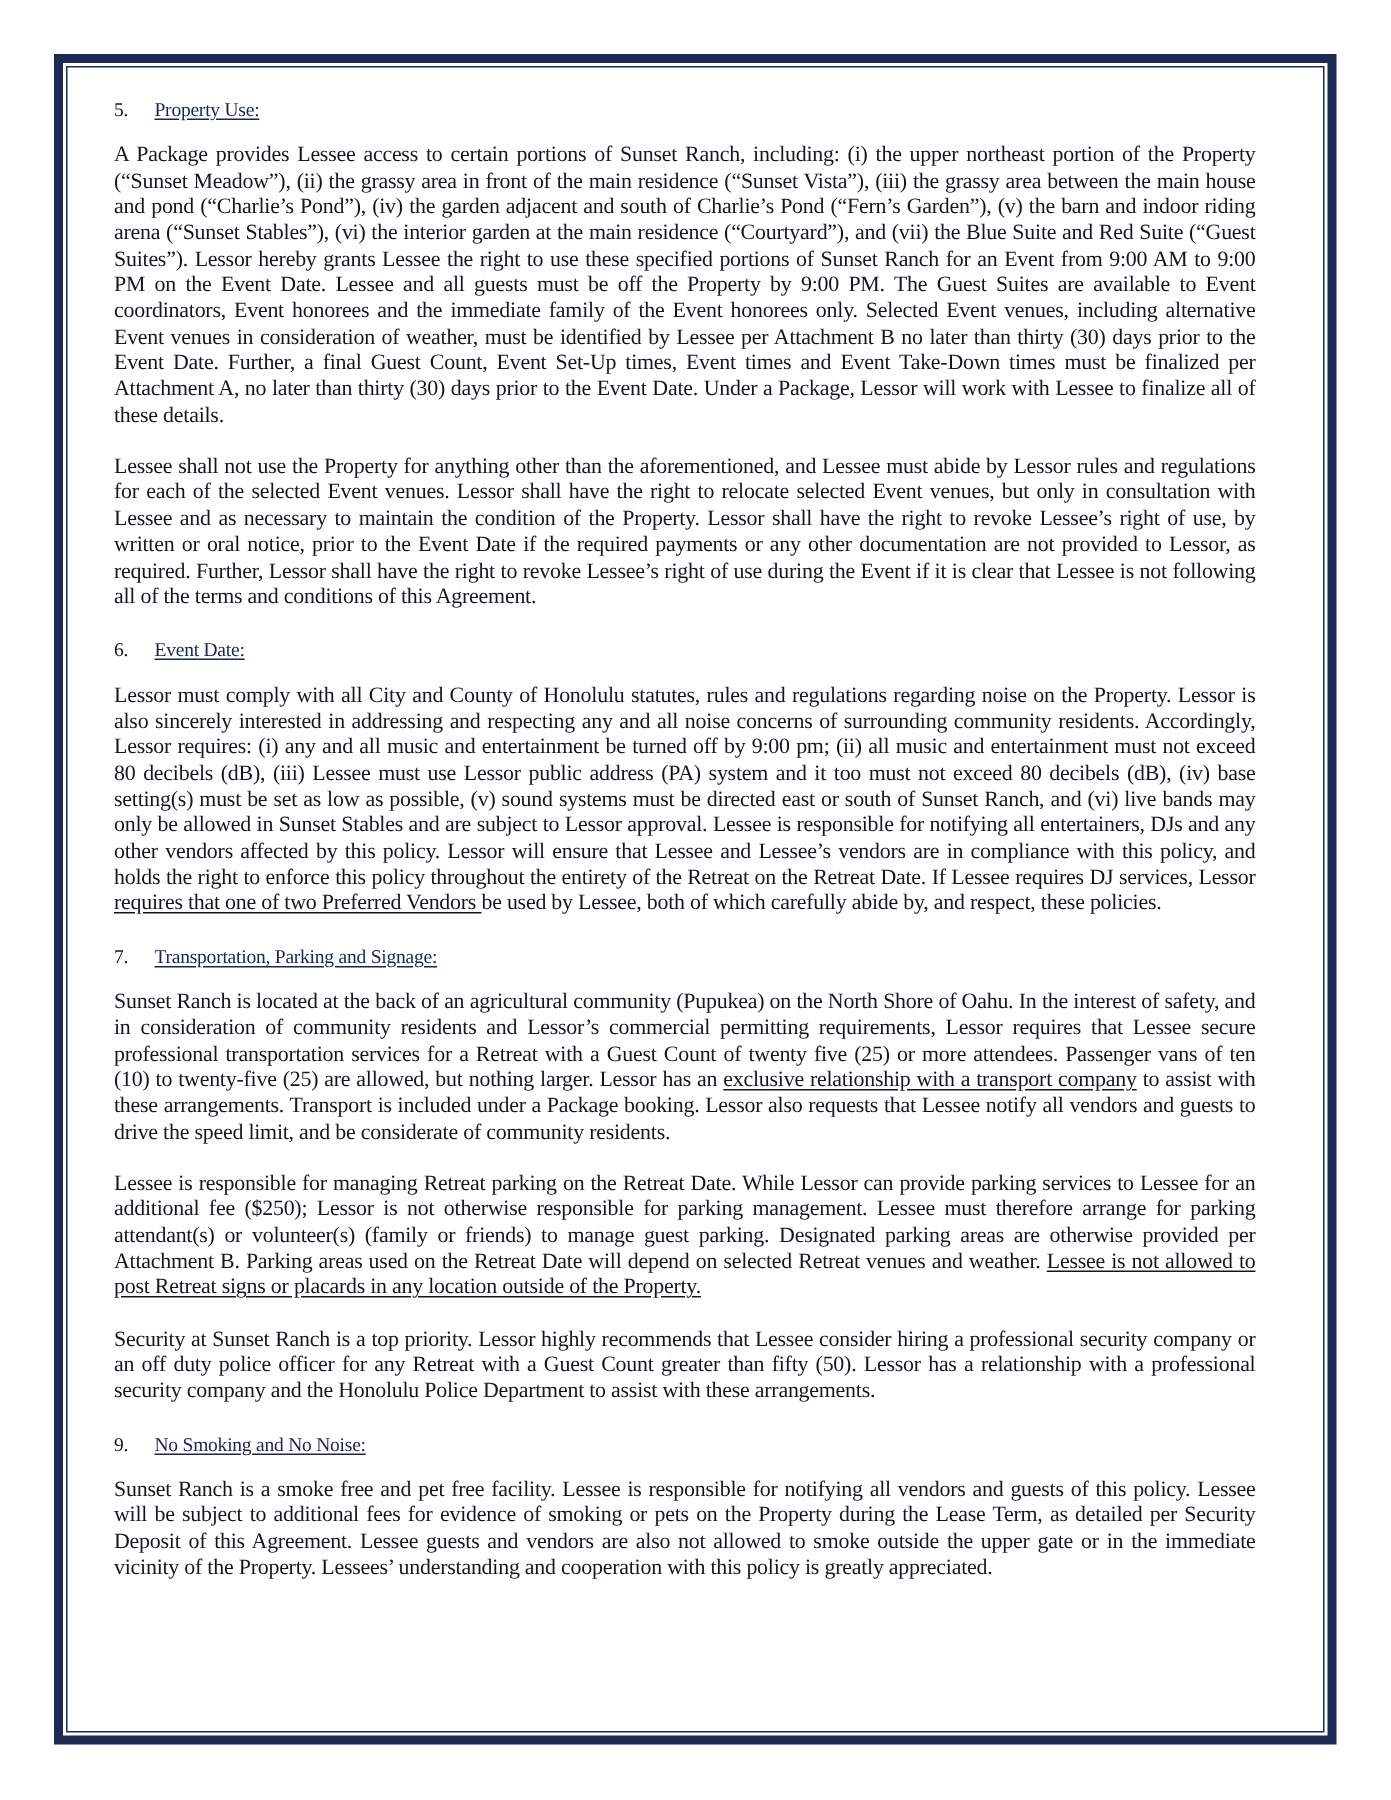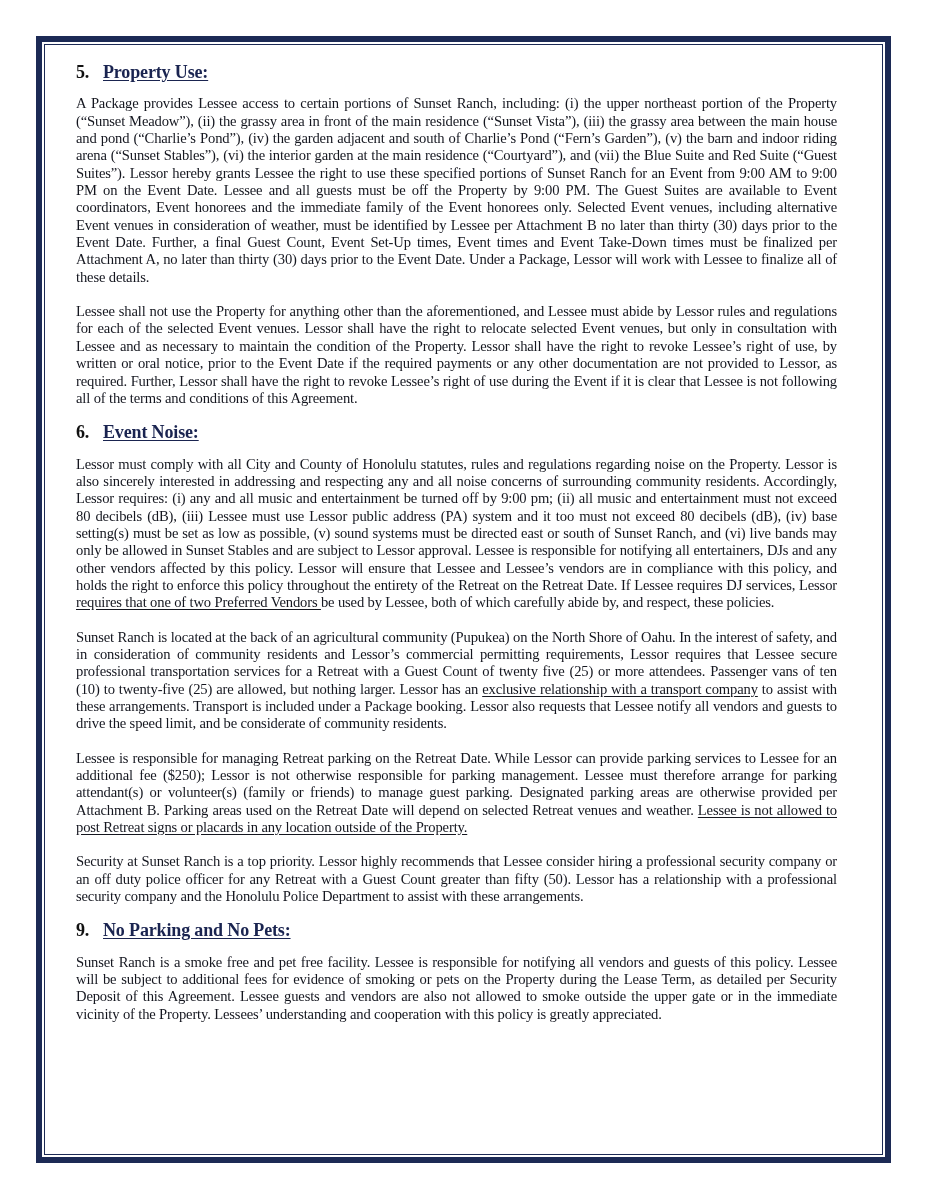--- a/index.html
+++ b/index.html
@@ -11,21 +11,21 @@
   .frame-inner {
     position: absolute; left: 2px; top: 2px; right: 2px; bottom: 2px;
     border: 1.5px solid #1c2a55;
   }
   .content {
     position: absolute; left: 76px; top: 64px; width: 775px;
     font-family: "Liberation Serif", serif; font-size: 14.6px; line-height: 17.35px;
     color: #14161f; letter-spacing: -0.15px;
   }
   .heading {
-    font-weight: bold; margin: 0 0 14px 0; color: #1a2047; font-size: 18px;
+    font-weight: normal; margin: 0 0 14px 0; color: #1a2047; font-size: 13px;
   }
   .heading .num { color: #111; display: inline-block; width: 27px; }
   .heading .title { text-decoration: underline; text-underline-offset: 2px; color: #1a2450; }
   p.para { margin: 0 14px 17px 0; text-align: justify; }
   .u { text-decoration: underline; text-underline-offset: 2px; }
   .section { margin-bottom: 0; }
 </style>
 </head>
 <body>
 
@@ -38,34 +38,37 @@
   <div class="section">
     <div class="heading">
       <span class="num">5.</span><span class="title">Property Use:</span>
     </div>
     <p class="para">A Package provides Lessee access to certain portions of Sunset Ranch, including:  (i) the upper northeast portion of the Property (“Sunset Meadow”), (ii) the grassy area in front of the main residence (“Sunset Vista”), (iii) the grassy area between the main house and pond (“Charlie’s Pond”), (iv) the garden adjacent and south of Charlie’s Pond (“Fern’s Garden”), (v) the barn and indoor riding arena (“Sunset Stables”), (vi) the interior garden at the main residence (“Courtyard”), and (vii) the Blue Suite and Red Suite (“Guest Suites”).  Lessor hereby grants Lessee the right to use these specified portions of Sunset Ranch for an Event from 9:00 AM to 9:00 PM on the Event Date.  Lessee and all guests must be off the Property by 9:00 PM.  The Guest Suites are available to Event coordinators, Event honorees and the immediate family of the Event honorees only.  Selected Event venues, including alternative Event venues in consideration of weather, must be identified by Lessee per Attachment B no later than thirty (30) days prior to the Event Date.  Further, a final Guest Count, Event Set-Up times, Event times and Event Take-Down times must be finalized per Attachment A, no later than thirty (30) days prior to the Event Date.  Under a Package, Lessor will work with Lessee to finalize all of these details.</p>
     <p class="para">Lessee shall not use the Property for anything other than the aforementioned, and Lessee must abide by Lessor rules and regulations for each of the selected Event venues.  Lessor shall have the right to relocate selected Event venues, but only in consultation with Lessee and as necessary to maintain the condition of the Property.  Lessor shall have the right to revoke Lessee’s right of use, by written or oral notice, prior to the Event Date if the required payments or any other documentation are not provided to Lessor, as required.  Further, Lessor shall have the right to revoke Lessee’s right of use during the Event if it is clear that Lessee is not following all of the terms and conditions of this Agreement.</p>
   </div>
 
   <div class="section">
     <div class="heading">
-      <span class="num">6.</span><span class="title">Event Noise:</span>
+      <span class="num">6.</span><span class="title">Event Date:</span>
     </div>
     <p class="para"><span>Lessor must comply with all City and County of Honolulu statutes, rules and regulations regarding noise on the Property.  Lessor is also sincerely interested in addressing and respecting any and all noise concerns of surrounding community residents.  Accordingly, Lessor requires: (i) any and all music and entertainment be turned off by 9:00 pm; (ii) all music and entertainment must not exceed 80 decibels (dB), (iii) Lessee must use Lessor public address (PA) system and it too must not exceed 80 decibels (dB), (iv) base setting(s) must be set as low as possible, (v) sound systems must be directed east or south of Sunset Ranch, and (vi) live bands may only be allowed in Sunset Stables and are subject to Lessor approval.  Lessee is responsible for notifying all entertainers, DJs and any other vendors affected by this policy.  Lessor will ensure that Lessee and Lessee’s vendors are in compliance with this policy, and holds the right to enforce this policy throughout the entirety of the Retreat on the Retreat Date.  If Lessee requires DJ services, Lessor </span><span class="u">requires that one of two Preferred Vendors </span><span>be used by Lessee, both of which carefully abide by, and respect, these policies.</span></p>
   </div>
 
   <div class="section">
+    <div class="heading">
+      <span class="num">7.</span><span class="title">Transportation, Parking and Signage:</span>
+    </div>
     <p class="para"><span>Sunset Ranch is located at the back of an agricultural community (Pupukea) on the North Shore of Oahu.  In the interest of safety, and in consideration of community residents and Lessor’s commercial permitting requirements, Lessor requires that Lessee secure professional transportation services for a Retreat with a Guest Count of twenty five (25) or more attendees.  Passenger vans of ten (10) to twenty-five (25) are allowed, but nothing larger.  Lessor has an </span><span class="u">exclusive relationship with a transport company</span><span> to assist with these arrangements.  Transport is included under a Package booking.  Lessor also requests that Lessee notify all vendors and guests to drive the speed limit, and be considerate of community residents.</span></p>
     <p class="para"><span>Lessee is responsible for managing Retreat parking on the Retreat Date.  While Lessor can provide parking services to Lessee for an additional fee ($250); Lessor is not otherwise responsible for parking management.  Lessee must therefore arrange for parking attendant(s) or volunteer(s) (family or friends) to manage guest parking.  Designated parking areas are otherwise provided per Attachment B.  Parking areas used on the Retreat Date will depend on selected Retreat venues and weather.  </span><span class="u">Lessee is not allowed to post Retreat signs or placards in any location outside of the Property.</span><span></span></p>
   </div>
 
   <div class="section">
     <p class="para">Security at Sunset Ranch is a top priority.  Lessor highly recommends that Lessee consider hiring a professional security company or an off duty police officer for any Retreat with a Guest Count greater than fifty (50).  Lessor has a relationship with a professional security company and the Honolulu Police Department to assist with these arrangements.</p>
   </div>
 
   <div class="section">
     <div class="heading">
-      <span class="num">9.</span><span class="title">No Parking and No Pets:</span>
+      <span class="num">9.</span><span class="title">No Smoking and No Noise:</span>
     </div>
     <p class="para">Sunset Ranch is a smoke free and pet free facility.  Lessee is responsible for notifying all vendors and guests of this policy.  Lessee will be subject to additional fees for evidence of smoking or pets on the Property during the Lease Term, as detailed per Security Deposit of this Agreement.  Lessee guests and vendors are also not allowed to smoke outside the upper gate or in the immediate vicinity of the Property.  Lessees’ understanding and cooperation with this policy is greatly appreciated.</p>
   </div>
 
 </div>
 
 </body></html>

